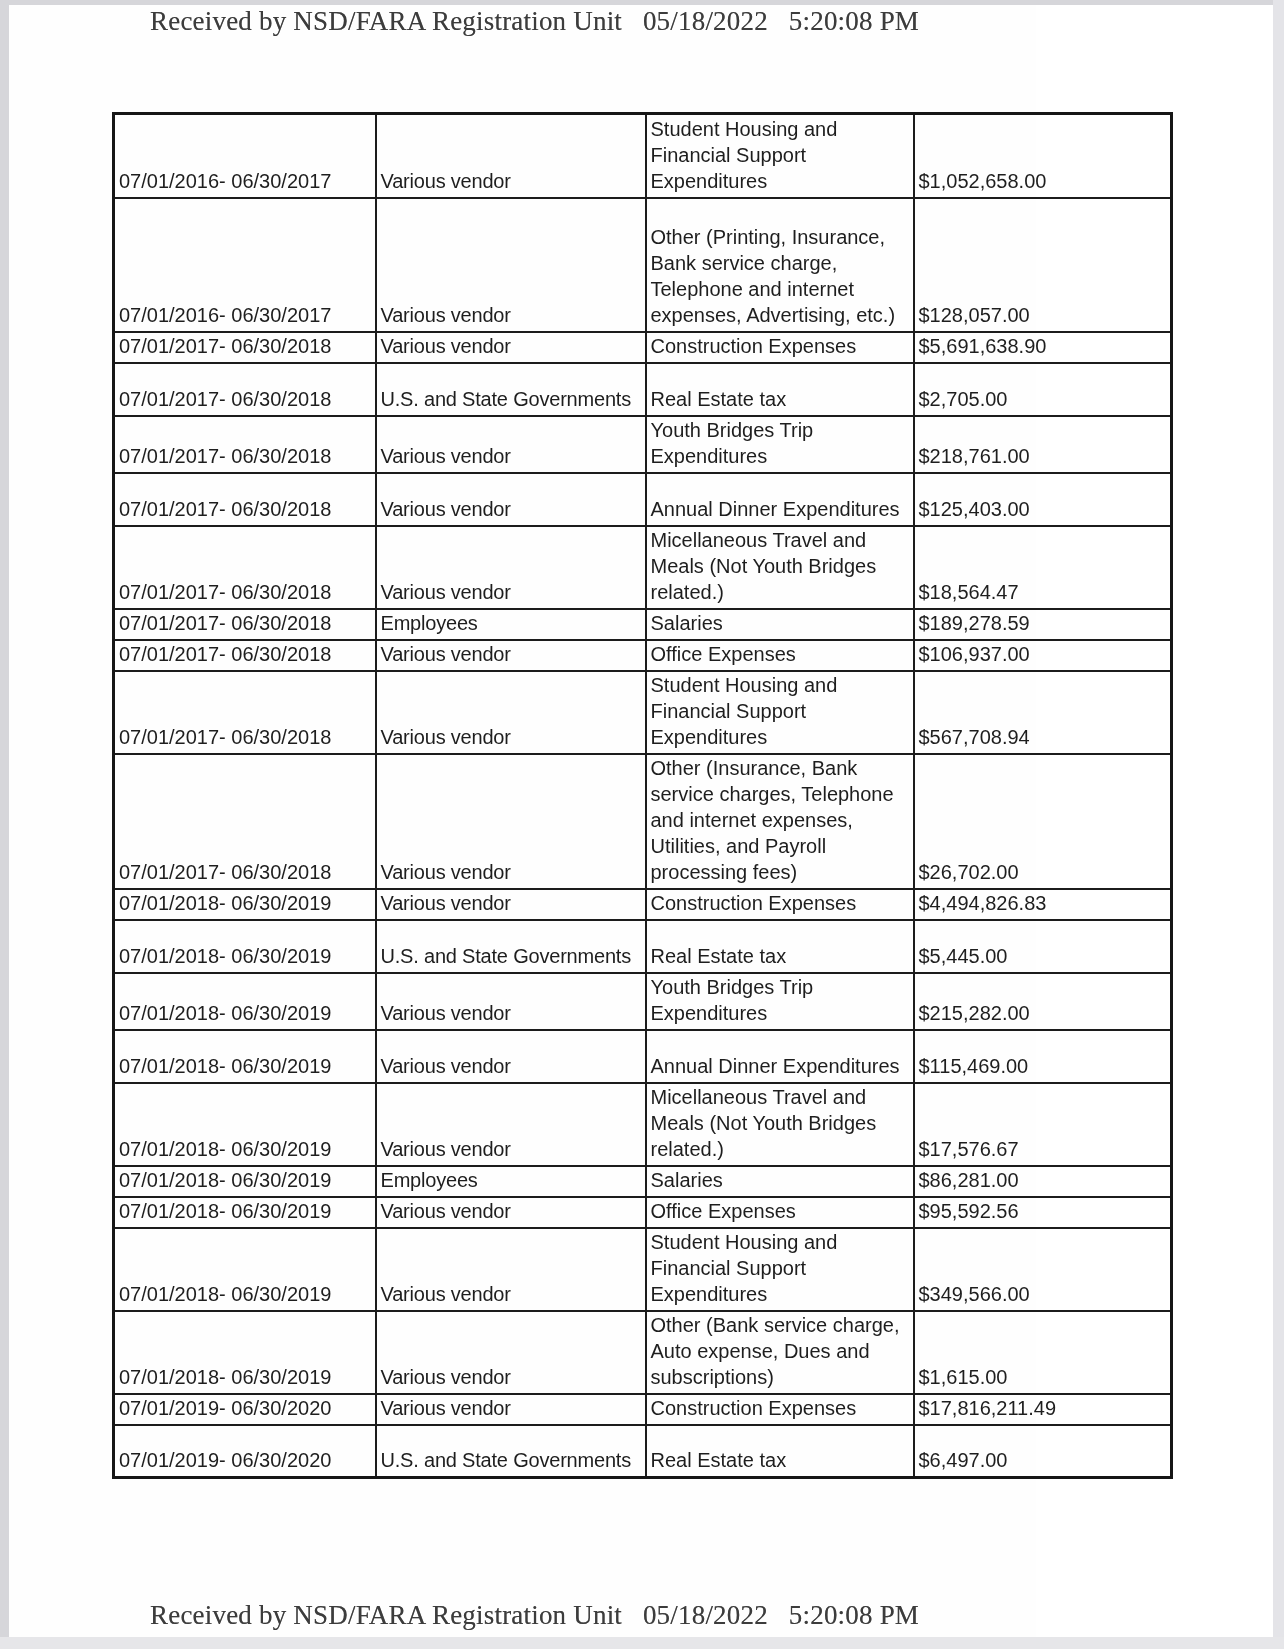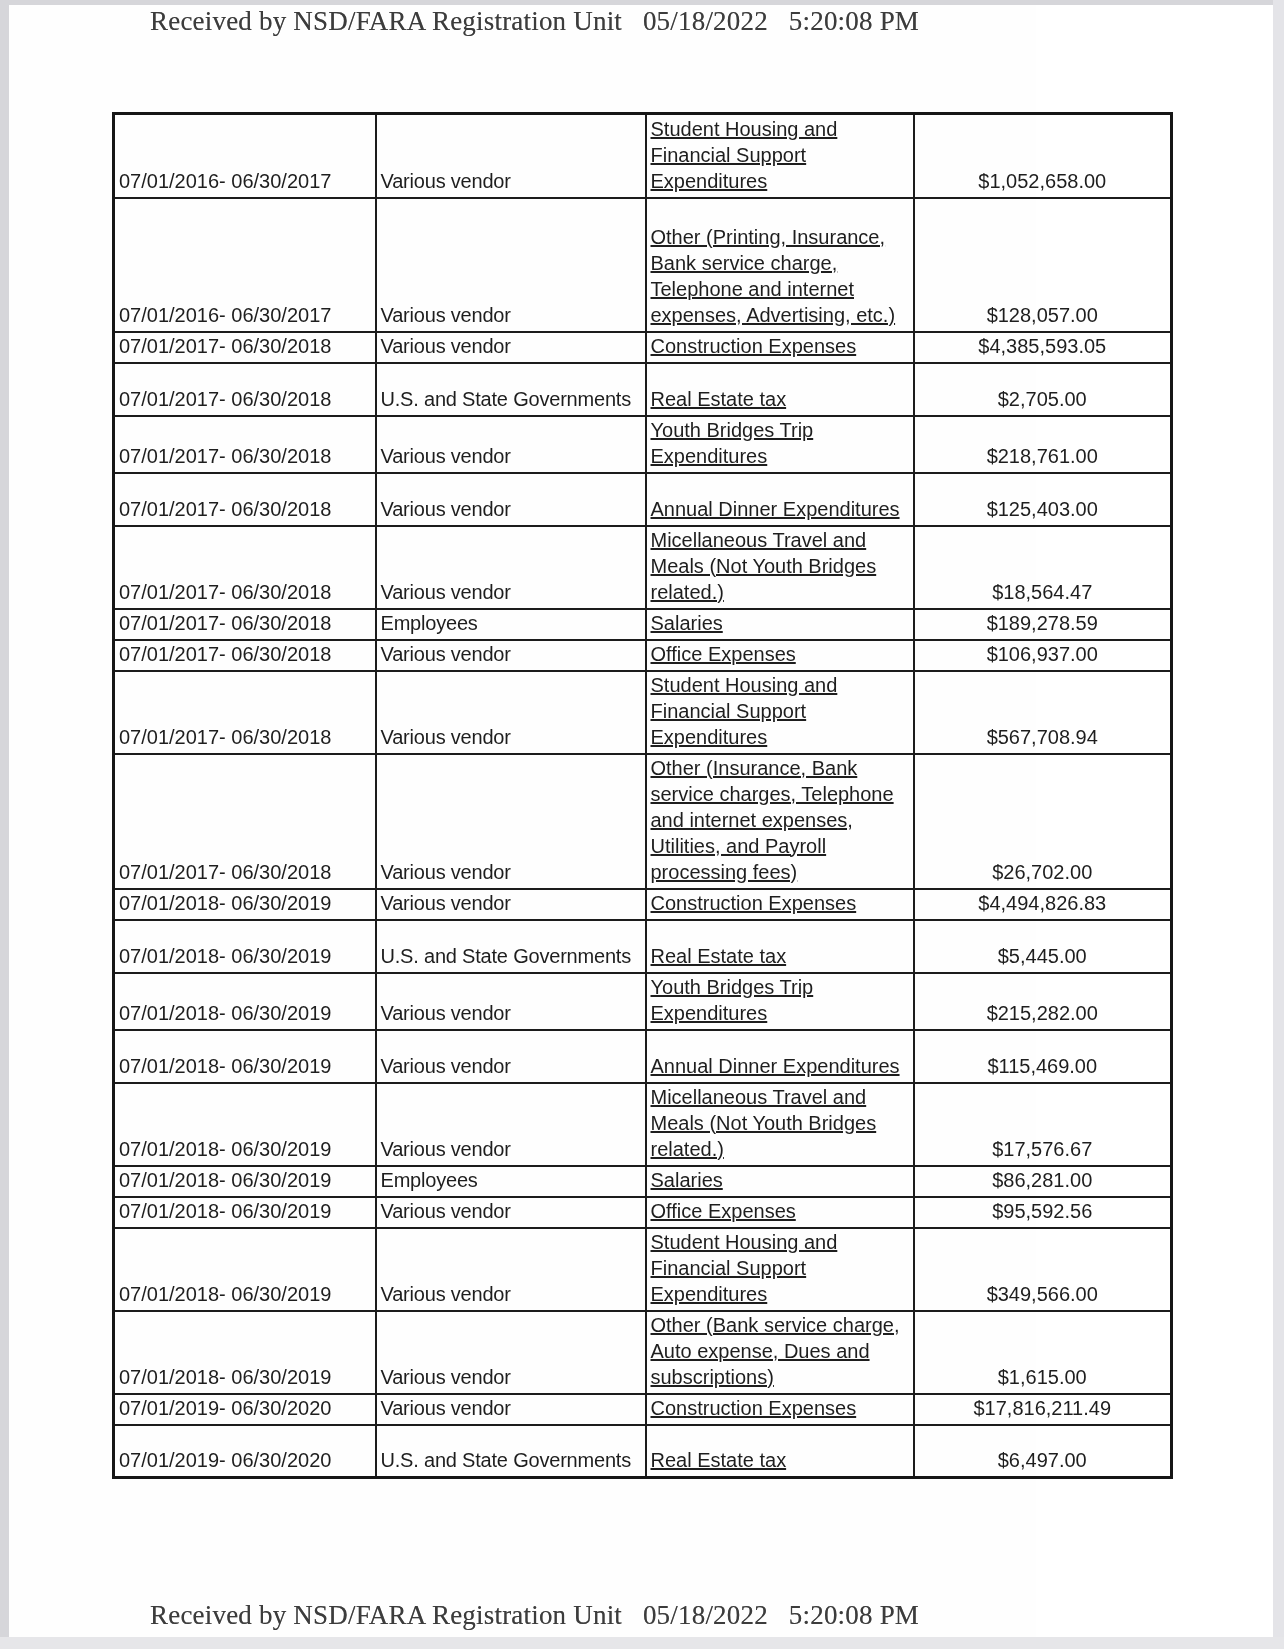--- a/index.html
+++ b/index.html
@@ -50,22 +50,22 @@
     border: 2px solid #1c1c1c;
     vertical-align: bottom;
     font-size: 20px;
     line-height: 26px;
     color: #1e1e1e;
     padding: 0 4px 3px 4px;
     overflow: hidden;
   }
   td.col-date   { white-space: nowrap; padding-left: 3px; }
   td.col-vendor { white-space: nowrap; letter-spacing: -0.2px; }
-  td.col-desc   { white-space: pre-line; text-decoration: underline; }
-  td.col-amount { text-align: center; white-space: nowrap; padding-right: 7px; }
+  td.col-desc   { white-space: pre-line; }
+  td.col-amount { text-align: left; white-space: nowrap; padding-right: 7px; }
 </style>
 </head>
 <body>
 
 <div class="page">
   <div class="edge edge-left"></div>
   <div class="edge edge-top"></div>
   <div class="edge edge-right"></div>
   <div class="edge edge-bottom"></div>
 
@@ -93,21 +93,21 @@
           <td class="col-desc">Other (Printing, Insurance,
 Bank service charge,
 Telephone and internet
 expenses, Advertising, etc.)</td>
           <td class="col-amount">$128,057.00</td>
         </tr>
         <tr style="height: 27px;">
           <td class="col-date">07/01/2017- 06/30/2018</td>
           <td class="col-vendor">Various vendor</td>
           <td class="col-desc">Construction Expenses</td>
-          <td class="col-amount">$4,385,593.05</td>
+          <td class="col-amount">$5,691,638.90</td>
         </tr>
         <tr style="height: 53px;">
           <td class="col-date">07/01/2017- 06/30/2018</td>
           <td class="col-vendor">U.S. and State Governments</td>
           <td class="col-desc">Real Estate tax</td>
           <td class="col-amount">$2,705.00</td>
         </tr>
         <tr style="height: 52px;">
           <td class="col-date">07/01/2017- 06/30/2018</td>
           <td class="col-vendor">Various vendor</td>

